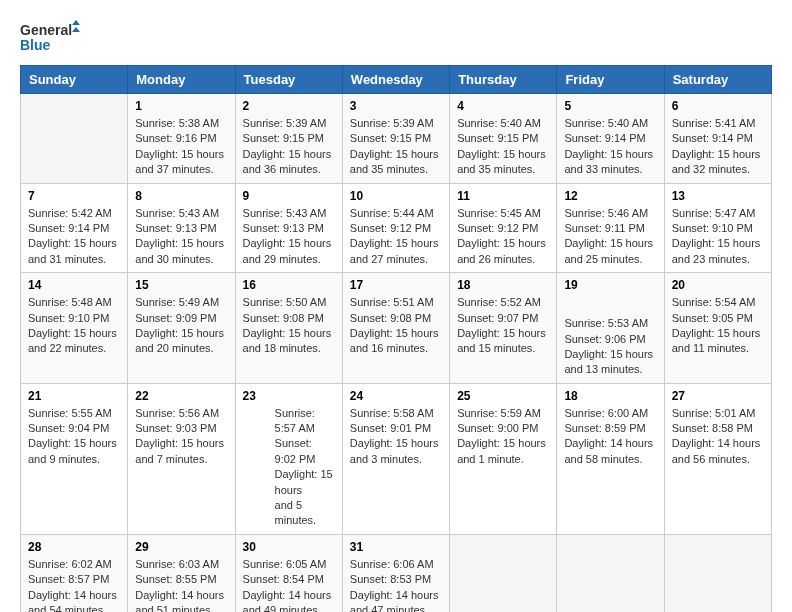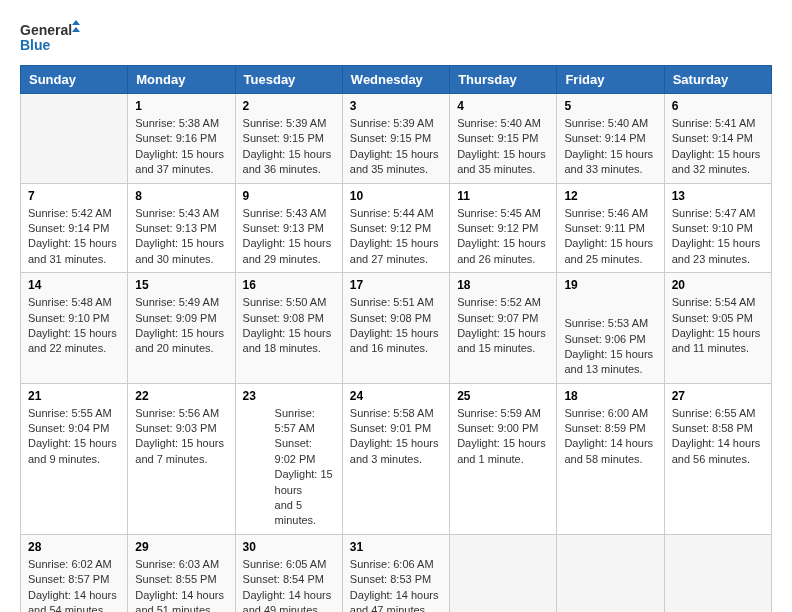--- a/index.html
+++ b/index.html
@@ -290,21 +290,21 @@
         </td>
         <td>
           <span class="day-number">18</span>
           <div class="day-info" style="white-space: pre-line;">Sunrise: 6:00 AM
 Sunset: 8:59 PM
 Daylight: 14 hours
 and 58 minutes.</div>
         </td>
         <td>
           <span class="day-number">27</span>
-          <div class="day-info" style="white-space: pre-line;">Sunrise: 6:55 AM
+          <div class="day-info" style="white-space: pre-line;">Sunrise: 5:01 AM
 Sunset: 8:58 PM
 Daylight: 14 hours
 and 56 minutes.</div>
         </td>
       </tr>
       <tr>
         <td>
           <span class="day-number">28</span>
           <div class="day-info" style="white-space: pre-line;">Sunrise: 6:02 AM
 Sunset: 8:57 PM

